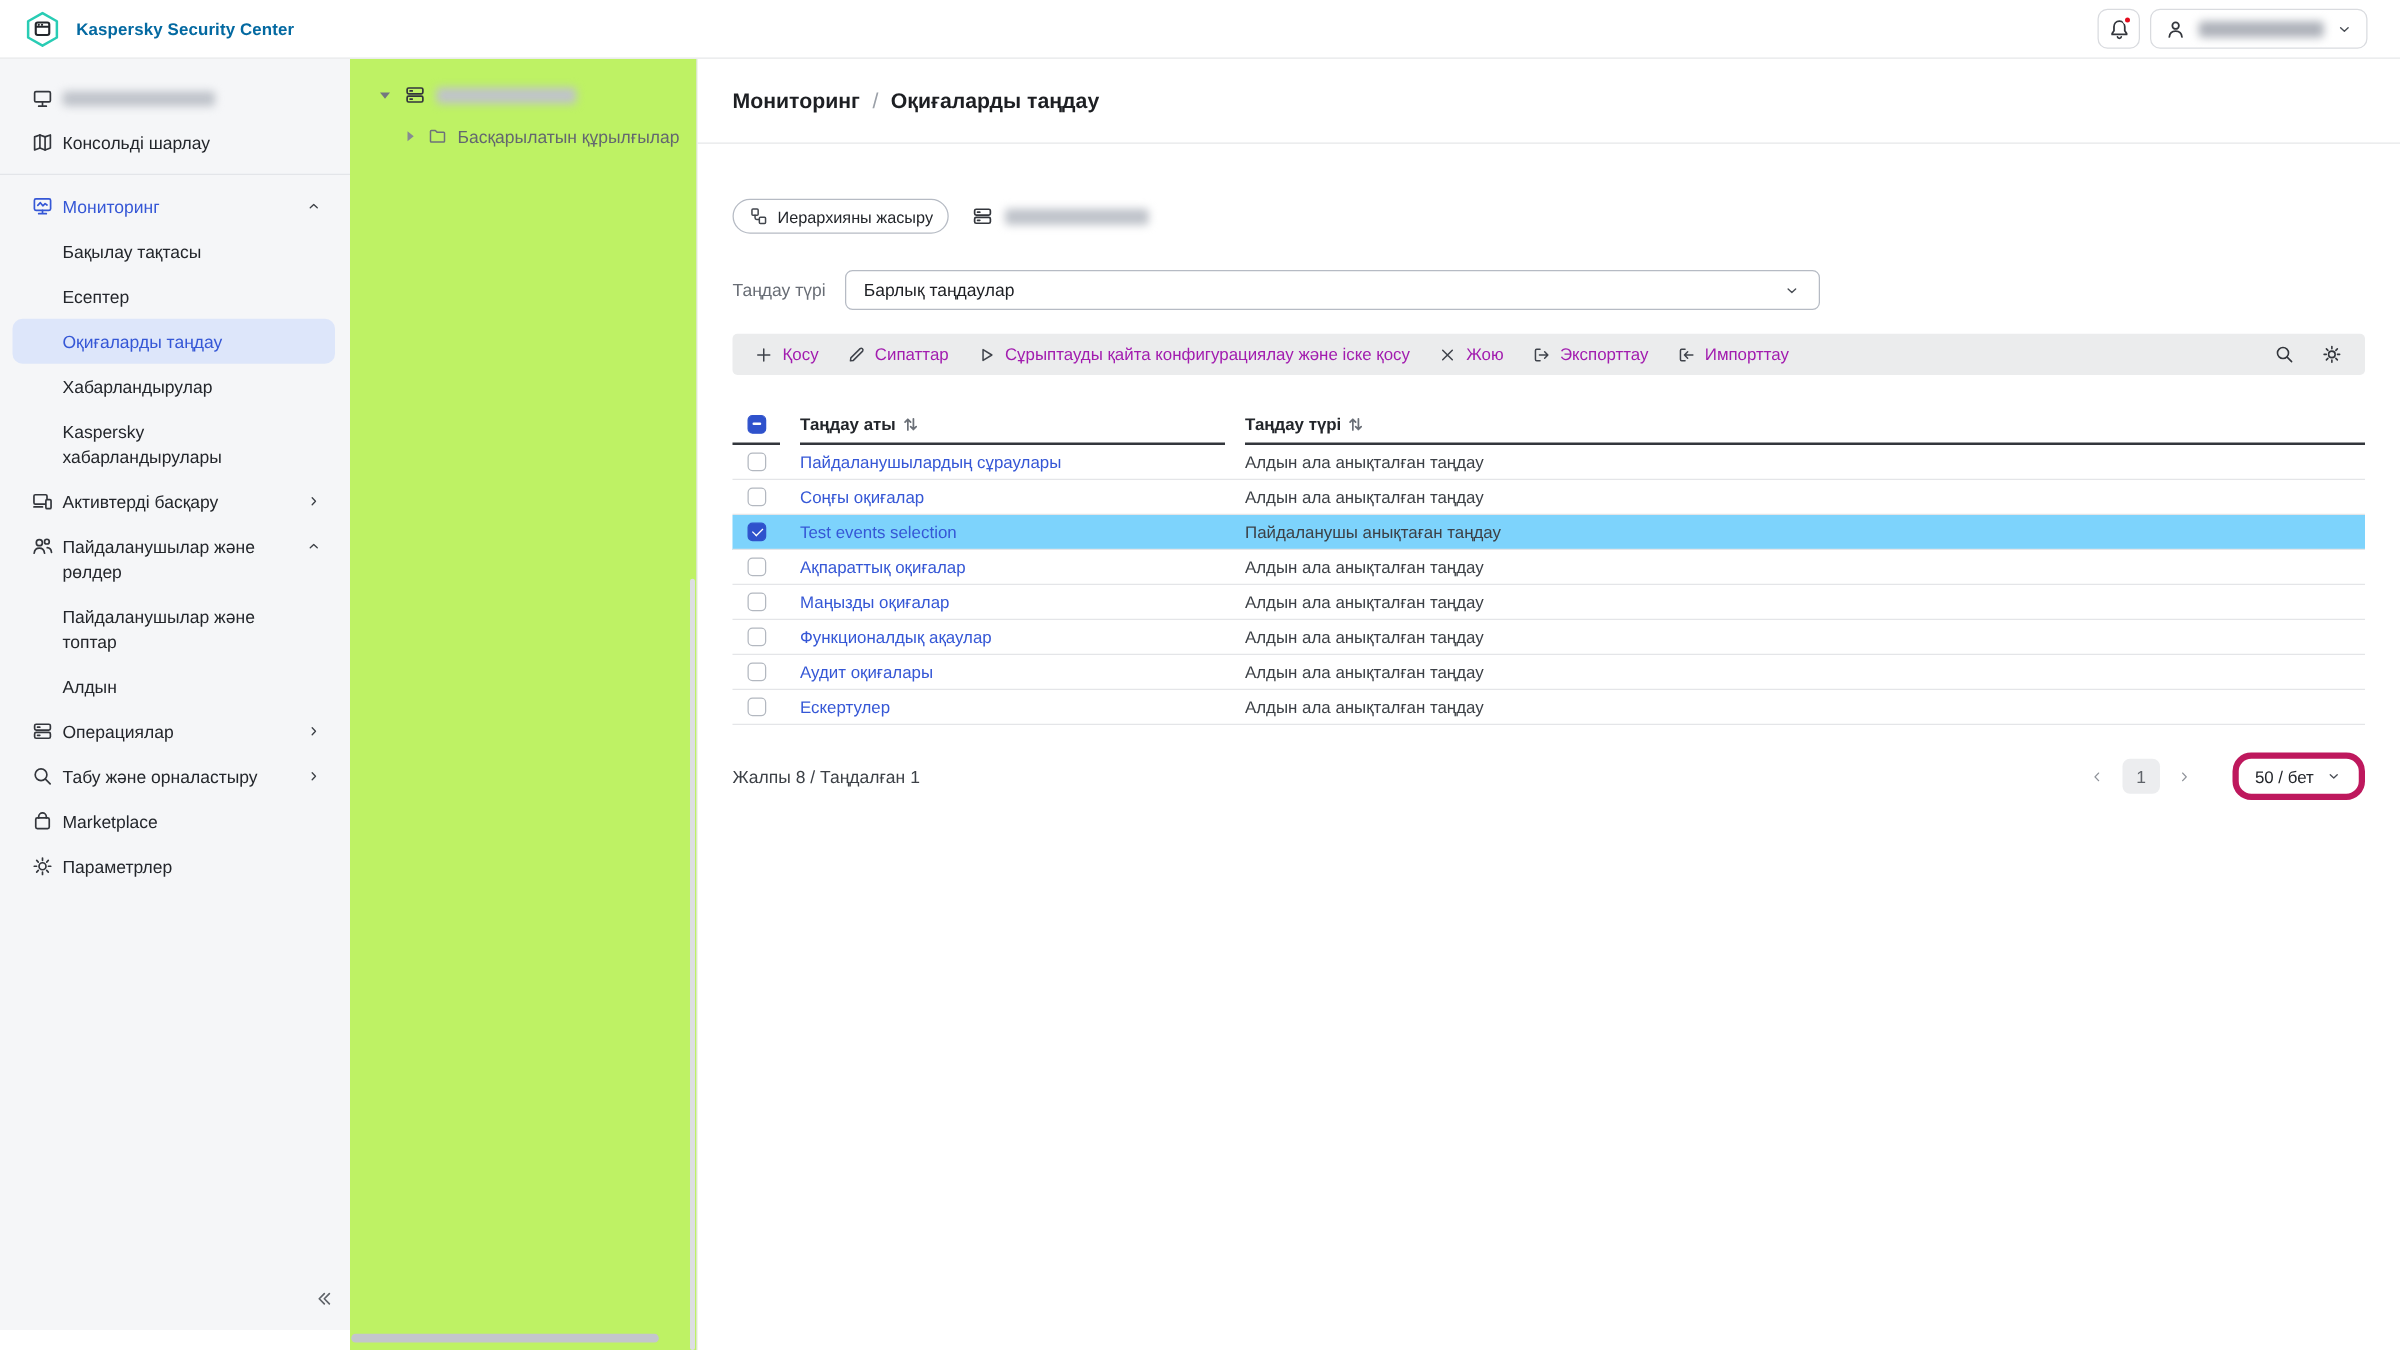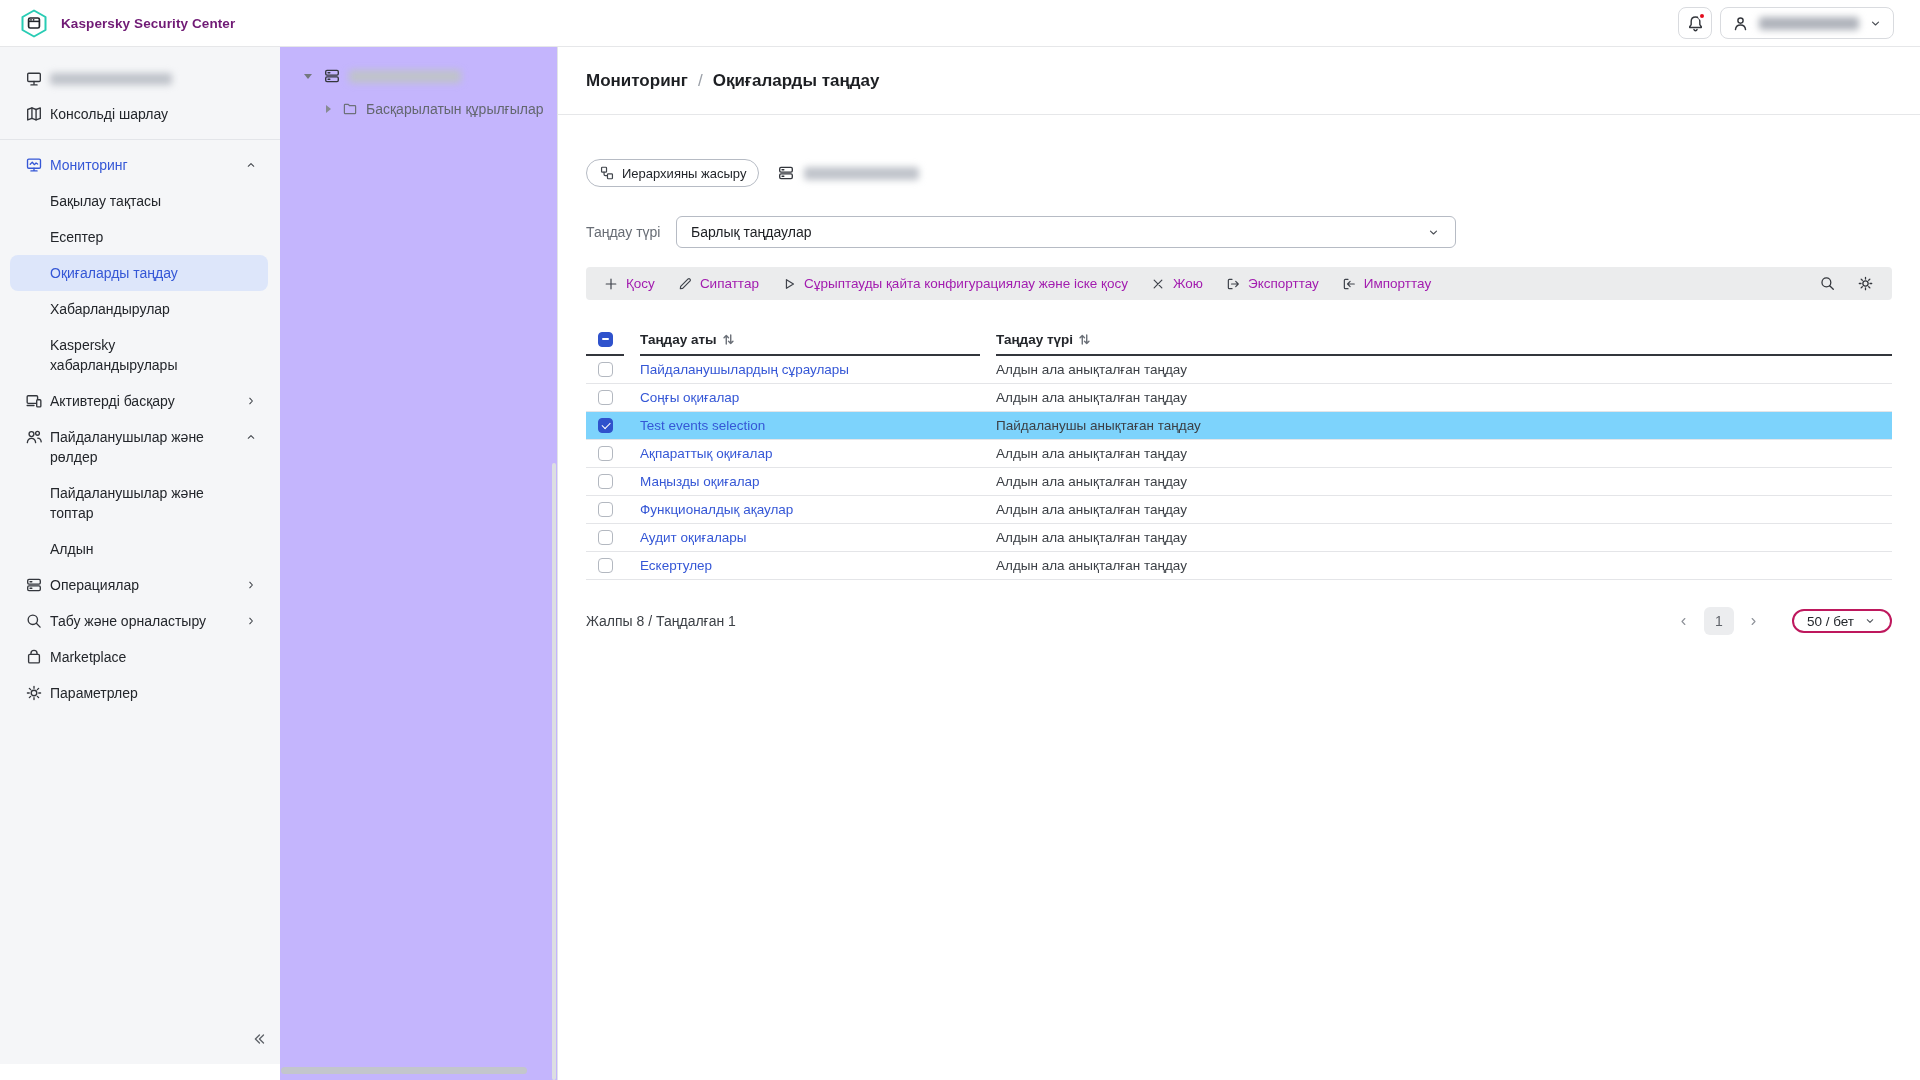--- a/index.html
+++ b/index.html
@@ -9,21 +9,21 @@
     font-family:"Liberation Sans","DejaVu Sans",sans-serif;
     background:#fff; color:#1d1f23; -webkit-font-smoothing:antialiased;
   }
   svg.ic { fill:none; stroke:currentColor; stroke-width:1.5; stroke-linecap:round; stroke-linejoin:round; flex:none; }
 
   
   .topbar { position:absolute; top:0; left:0; right:0; height:47px; background:#fff;
     border-bottom:1px solid #e6e7e9; display:flex; align-items:center; justify-content:space-between;
     padding:0 26px 0 20px; z-index:10; }
   .brand { display:flex; align-items:center; gap:13px; }
-  .app-title { font-size:13.5px; font-weight:700; letter-spacing:.1px; color:#701a75; }
+  .app-title { font-size:13.5px; font-weight:700; letter-spacing:.1px; color:#0369a1; }
   .topbar-right { display:flex; align-items:center; gap:8px; }
   .icon-btn { height:32px; border:1px solid #d9dbdf; border-radius:8px; background:#fff;
     display:flex; align-items:center; justify-content:center; cursor:pointer; color:#33363c; }
   .bell-btn { width:34px; position:relative; }
   .bell-dot { position:absolute; top:4px; right:5px; width:8px; height:8px; background:#e30b1c;
     border-radius:50%; border:2px solid #fff; }
   .user-btn { width:174px; padding:0 10px; justify-content:flex-start; gap:9px; }
   .blur-blob { background:#bfc3ca; border-radius:3px; filter:blur(3.5px); }
   .user-blob { width:100px; height:13px; background:#aeb2ba; }
   .user-chev { margin-left:auto; color:#4a4e55; }
@@ -40,21 +40,21 @@
     padding-left:40px; color:#3557d6; }
   .side-item.active-section { color:#3557d6; }
   .side-item.active-section .side-ic { color:#3557d6; }
   .side-chev { position:absolute; right:22px; top:11px; width:14px; height:14px; color:#3c4046; }
   .side-divider { height:1px; background:#e3e5e9; margin:7px 0; }
   .side-blob { width:122px; height:12px; margin-top:4px; }
   .collapse-btn { position:absolute; left:246px; bottom:12px; width:26px; height:26px;
     display:flex; align-items:center; justify-content:center; color:#5f6369; cursor:pointer; }
 
   
-  .treepanel { position:absolute; top:47px; left:280px; width:278px; bottom:0; background:#c4b5fd;
+  .treepanel { position:absolute; top:47px; left:280px; width:278px; bottom:0; background:#bef264;
     border-right:1px solid #e2e4e8;text-align:center; }
   .tree-row { display:flex; align-items:center; height:26px; font-size:14px; color:#63676f; cursor:pointer; }
   .tree-root { margin-top:16px; padding-left:24px; color:#33363c; }
   .tree-child { margin-top:7px; padding-left:46px; }
   .tri-down { width:0; height:0; border-left:4.5px solid transparent; border-right:4.5px solid transparent;
     border-top:5.5px solid #74787f; margin-right:11px; flex:none; }
   .tri-right { width:0; height:0; border-top:4.5px solid transparent; border-bottom:4.5px solid transparent;
     border-left:5.5px solid #878b92; margin-right:11px; flex:none; }
   .tree-server-ic { width:18px; height:18px; color:#33363c; margin-right:8px; }
   .tree-folder-ic { width:16px; height:16px; color:#6d717a; margin-right:8px; }
@@ -119,21 +119,21 @@
     background:#fff; border-radius:1px; }
 
   .tfoot { margin-top:26px; display:flex; align-items:center; justify-content:space-between; height:30px; }
   .summary { font-size:14px; color:#3c4046; }
   .pager { display:flex; align-items:center; }
   .page-arrow { width:24px; height:24px; display:flex; align-items:center; justify-content:center;
     color:#8f939a; cursor:pointer; }
   .page-arrow .ic { width:15px; height:15px; }
   .page-num { min-width:30px; height:28px; margin:0 8px; background:#ecedef; border-radius:6px;
     display:flex; align-items:center; justify-content:center; font-size:14px; color:#5f6369; cursor:pointer; }
-  .page-size { height:24px; border:2px solid #be185d; border-radius:15px; background:#fff; margin-left:26px;
+  .page-size { height:38px; border:5px solid #be185d; border-radius:15px; background:#fff; margin-left:26px;
     display:flex; align-items:center; gap:9px; padding:0 13px; font-size:13.5px; color:#23262b; cursor:pointer; }
   .page-size .ic { width:14px; height:14px; color:#4a4e55; }
 </style>
 </head>
 <body>
 
 <svg width="0" height="0" style="position:absolute">
   <defs>
     <symbol id="admin-server-icon" viewBox="0 0 20 20">
         <rect x="3" y="3.6" width="14" height="9.2" rx="1.2"></rect>

